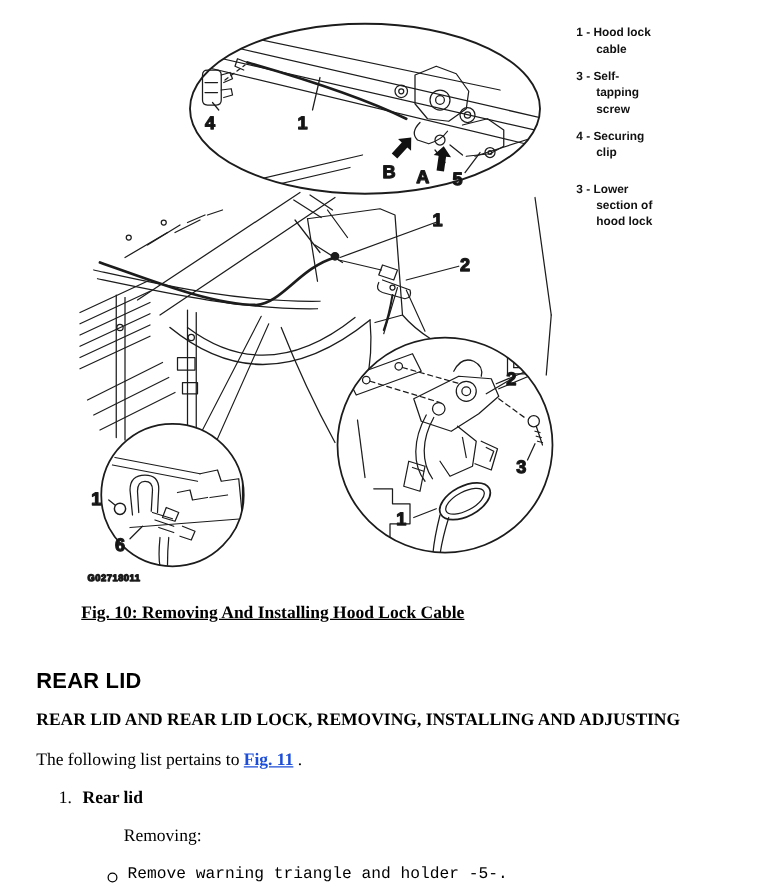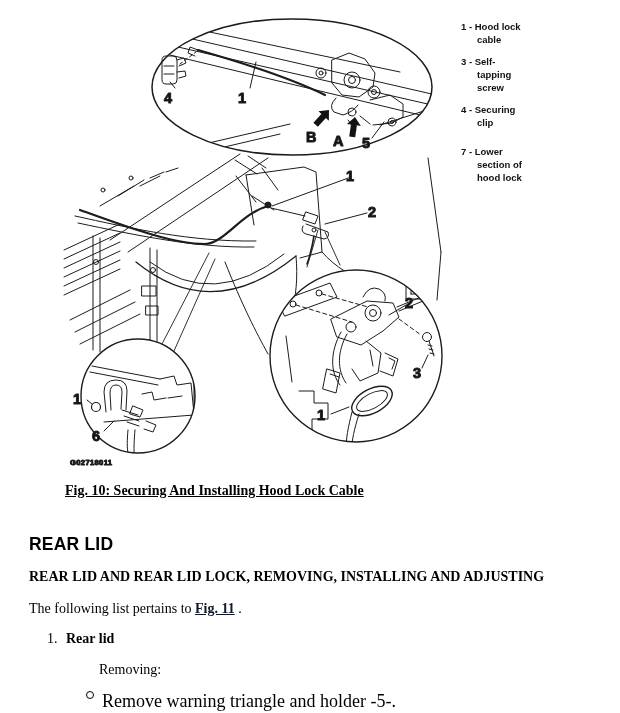--- a/index.html
+++ b/index.html
@@ -19,26 +19,26 @@
   .legend-item{white-space:pre-line;padding-left:16px;text-indent:-16px;margin-bottom:9px;}
   .legend-item:nth-child(3){margin-bottom:16px;}
   .legend-item:nth-child(4){margin-bottom:0;}
   
   .caption{left:65px;top:483px;font-size:14px;font-weight:bold;}
   .caption a{color:#000;text-decoration:underline;}
   .sec-title{left:29px;top:534px;font-family:"Liberation Sans",sans-serif;
              font-size:17.5px;font-weight:bold;letter-spacing:.2px;}
   .sec-sub{left:29px;top:569px;font-size:14px;font-weight:bold;}
   .intro{left:29px;top:601px;font-size:14px;}
-  .intro .fig-link{font-weight:bold;color:#0f172a;}
+  .intro .fig-link{font-weight:bold;color:#1d4ed8;}
   .list-row{left:47px;top:631px;font-size:14px;}
   .list-row .num{display:inline-block;width:19px;}
   .list-row .item-title{font-weight:bold;}
   .phase{left:66px;top:662px;font-size:14px;margin-left:33px;}
-  .step{left:86px;top:691px;font-size:18px;display:flex;align-items:flex-start;}
+  .step{left:86px;top:691px;font-size:13px;display:flex;align-items:flex-end;font-family:Liberation Mono, monospace;}
   .bullet-circle{display:inline-block;width:6px;height:6px;border:1.2px solid #000;
                  border-radius:50%;margin-right:8px;flex:0 0 auto;}
 </style>
 </head>
 <body>
 
 <div class="abs" id="diagram">
 <svg width="460" height="478" viewBox="0 0 460 478" xmlns="http://www.w3.org/2000/svg" fill="none" stroke="#1c1c1c" stroke-width="1" stroke-linecap="round" stroke-linejoin="round">
 
   <defs>
@@ -268,27 +268,27 @@
 </div>
 
 <div class="abs legend">
   <div class="legend-item">1 - Hood lock
 cable</div>
   <div class="legend-item">3 - Self-
 tapping
 screw</div>
   <div class="legend-item">4 - Securing
 clip</div>
-  <div class="legend-item">7 - Lower
+  <div class="legend-item">3 - Lower
 section of
 hood lock</div>
 </div>
 
 <div class="abs caption">
-  <a href="#">Fig. 10: Securing And Installing Hood Lock Cable</a>
+  <a href="#">Fig. 10: Removing And Installing Hood Lock Cable</a>
 </div>
 
 <h1 class="abs sec-title" style="margin:0">REAR LID</h1>
 
 <h2 class="abs sec-sub" style="margin:0">REAR LID AND REAR LID LOCK, REMOVING, INSTALLING AND ADJUSTING</h2>
 
 <div class="abs intro"><span>The following list pertains to </span><a href="#" class="fig-link">Fig. 11</a><span> .</span></div>
 
 <div class="abs list-row"><span class="num">1.</span><span class="item-title">Rear lid</span></div>
 

